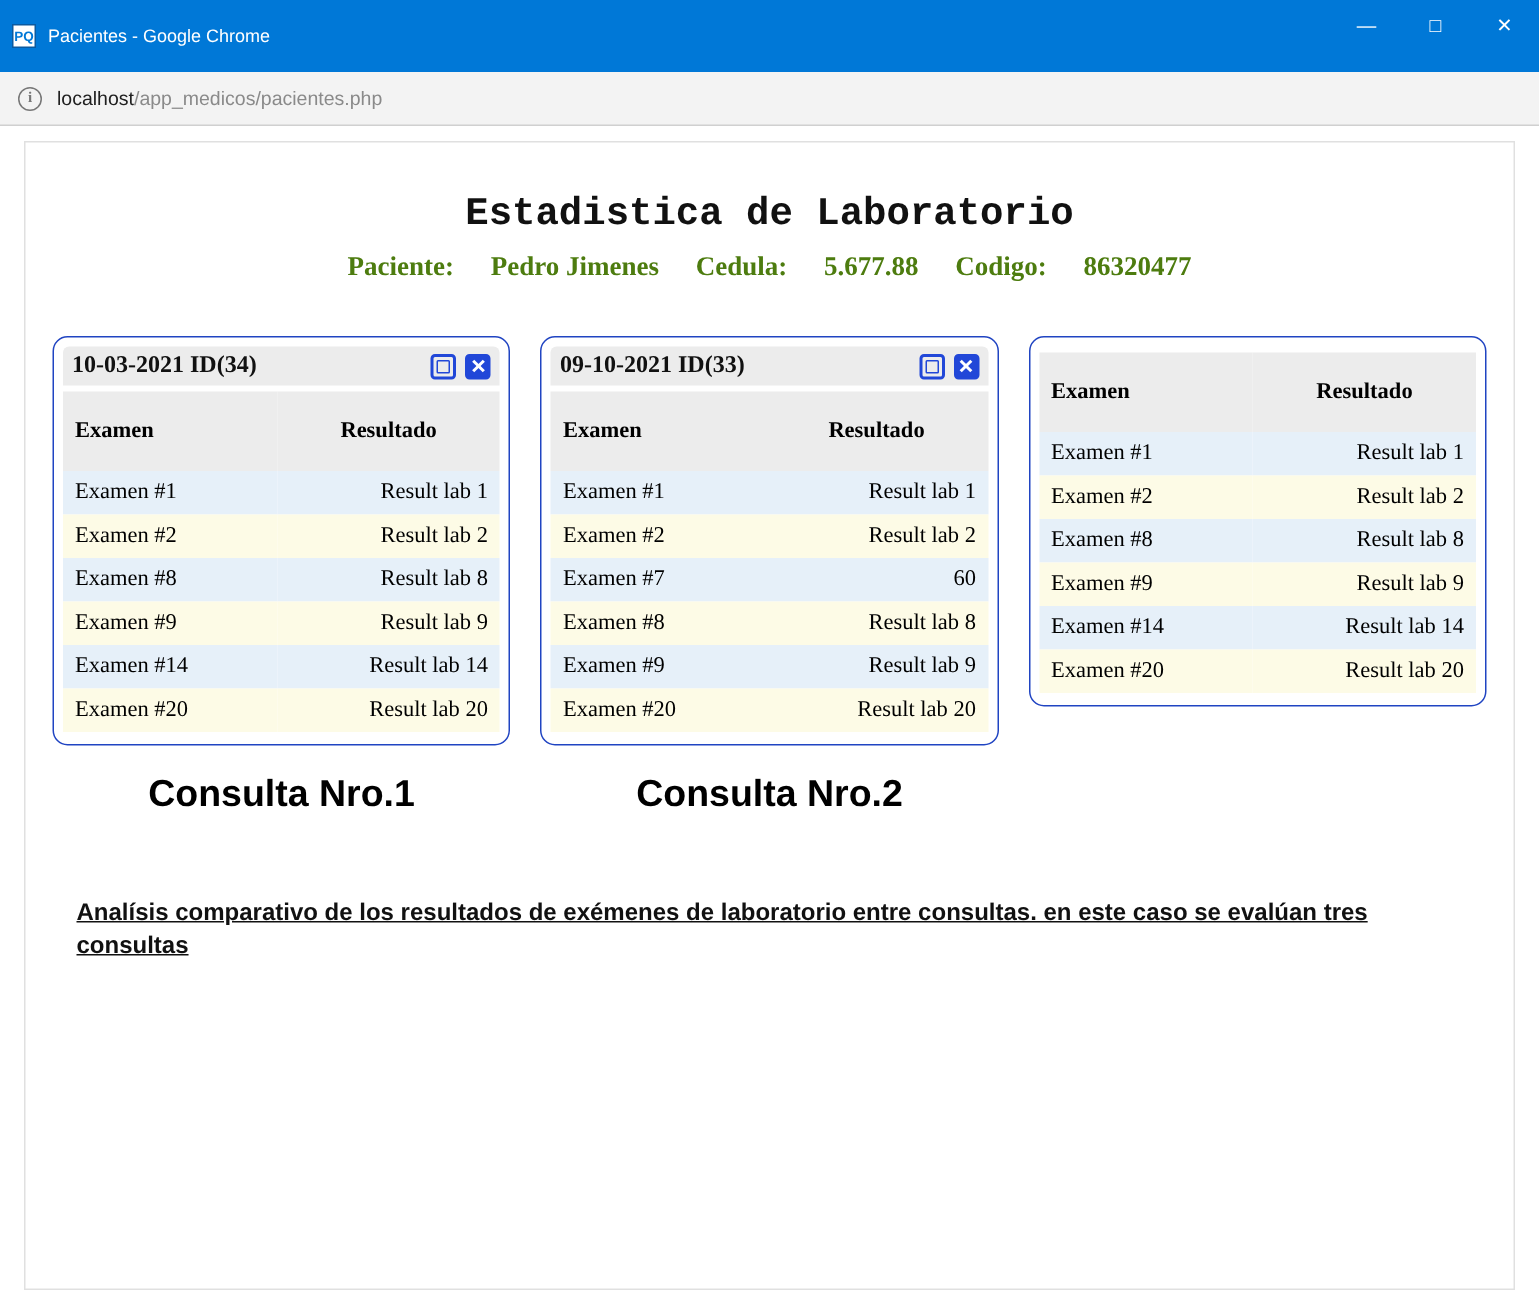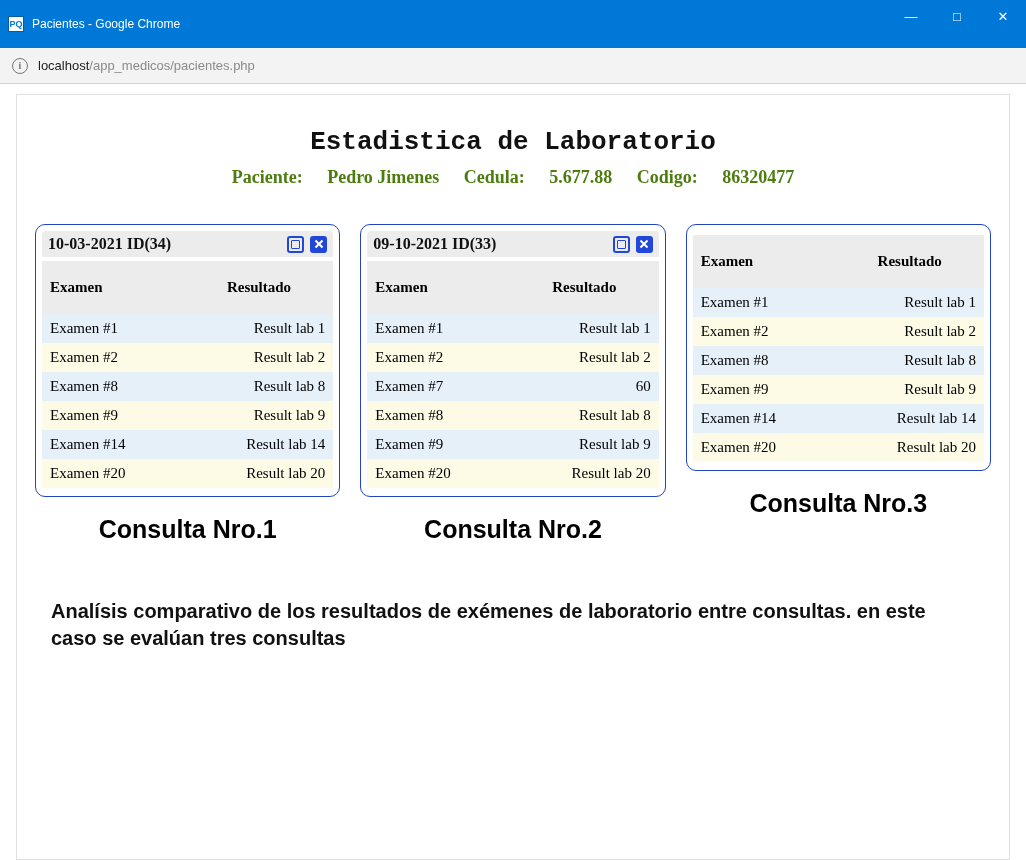--- a/index.html
+++ b/index.html
@@ -168,24 +168,25 @@
     font-family: Arial, sans-serif;
     font-weight: bold;
     font-size: 25px;
     margin-top: 18px;
   }
 
   .analysis {
     margin-top: 54px;
     font-family: Arial, sans-serif;
     font-weight: bold;
-    font-size: 20px;
+    font-size: 16px;
     color: #111;
     padding: 0 16px;
     line-height: 1.35;
+    text-decoration: underline;
   }
 </style>
 </head>
 <body>
 
 <div class="titlebar">
   <div class="favicon">PQ</div>
   <div class="title">Pacientes - Google Chrome</div>
   <div class="win-controls">
     <div class="win-btn">—</div>
@@ -339,20 +340,19 @@
                   <td>Examen #14</td>
                   <td>Result lab 14</td>
                 </tr>
                 <tr>
                   <td>Examen #20</td>
                   <td>Result lab 20</td>
                 </tr>
               </tbody>
             </table>
           </div>
-          <div class="card-caption">Consulta Nro.3</div>
         </div>
       </div>
 
     <div class="analysis">Analísis comparativo de los resultados de exémenes de laboratorio entre consultas. en este caso se evalúan tres consultas</div>
 
   </div>
 </div>
 
 </body></html>

